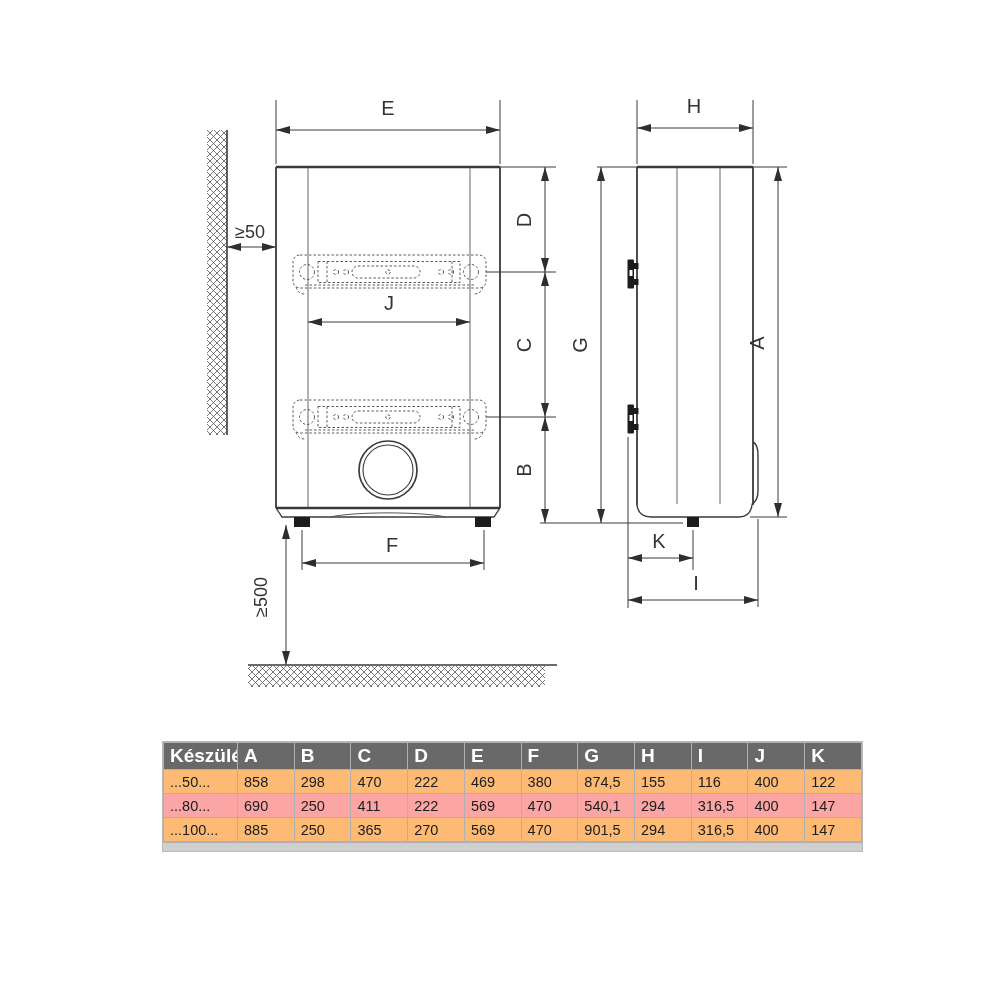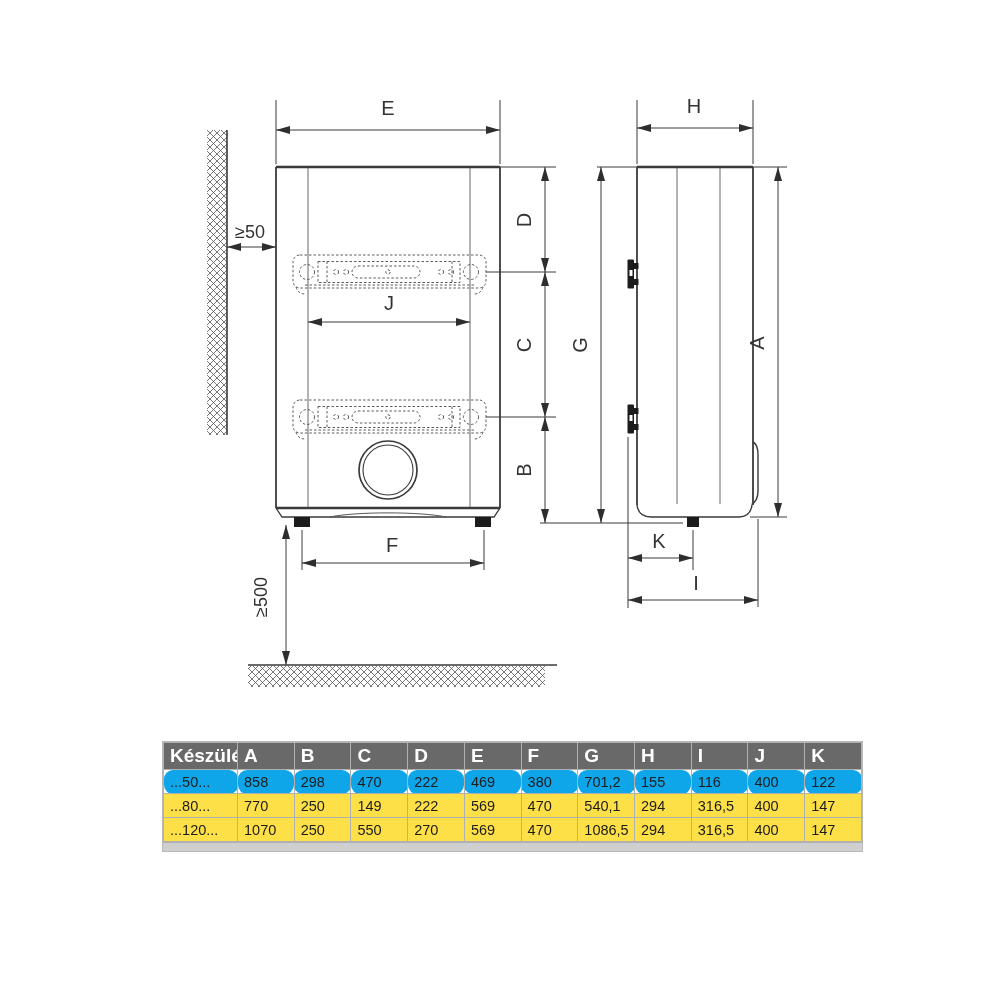--- a/index.html
+++ b/index.html
@@ -10,22 +10,22 @@
   .dim-letter{font-size:20px;}
   .dim-clearance{font-size:18px;}
 
   .table-wrap{position:absolute;left:162px;top:741px;width:699px;
               border:1px solid #b9b9b9;background:#fff;}
   table.dims{border-collapse:collapse;table-layout:fixed;width:100%;
              font-size:14.5px;color:#1c1c1c;}
   table.dims th,table.dims td{border:1px solid #b0b0b0;padding:2px 6px;height:19px;
              text-align:left;overflow:hidden;white-space:nowrap;}
   table.dims th{background:#696969;color:#fff;font-weight:bold;font-size:19px;}
-  table.dims tr.alt td{background:#fde047;}
-  table.dims tr.norm td{background:#0ea5e9;border-radius:9px;}
+  table.dims tr.alt td{background:#fca5a5;}
+  table.dims tr.norm td{background:#fdba74;}
   .table-frame-bottom{height:8px;background:#cfcfcf;border-top:1px solid #b0b0b0;}
 </style>
 </head>
 <body>
 
 <div class="canvas">
 
 <svg class="drawing" width="1000" height="1000" viewBox="0 0 1000 1000">
   <defs>
     <marker id="arr" markerWidth="15" markerHeight="10" refX="14" refY="5" orient="auto-start-reverse" markerUnits="userSpaceOnUse">
@@ -224,49 +224,49 @@
     </thead>
     <tbody>
       <tr class="norm">
         <td>...50...</td>
         <td>858</td>
         <td>298</td>
         <td>470</td>
         <td>222</td>
         <td>469</td>
         <td>380</td>
-        <td>701,2</td>
+        <td>874,5</td>
         <td>155</td>
         <td>116</td>
         <td>400</td>
         <td>122</td>
       </tr>
       <tr class="alt">
         <td>...80...</td>
-        <td>770</td>
+        <td>690</td>
         <td>250</td>
-        <td>149</td>
+        <td>411</td>
         <td>222</td>
         <td>569</td>
         <td>470</td>
         <td>540,1</td>
         <td>294</td>
         <td>316,5</td>
         <td>400</td>
         <td>147</td>
       </tr>
-      <tr class="alt">
-        <td>...120...</td>
-        <td>1070</td>
+      <tr class="norm">
+        <td>...100...</td>
+        <td>885</td>
         <td>250</td>
-        <td>550</td>
+        <td>365</td>
         <td>270</td>
         <td>569</td>
         <td>470</td>
-        <td>1086,5</td>
+        <td>901,5</td>
         <td>294</td>
         <td>316,5</td>
         <td>400</td>
         <td>147</td>
       </tr>
     </tbody>
   </table>
   <div class="table-frame-bottom"></div>
 </div>
 

